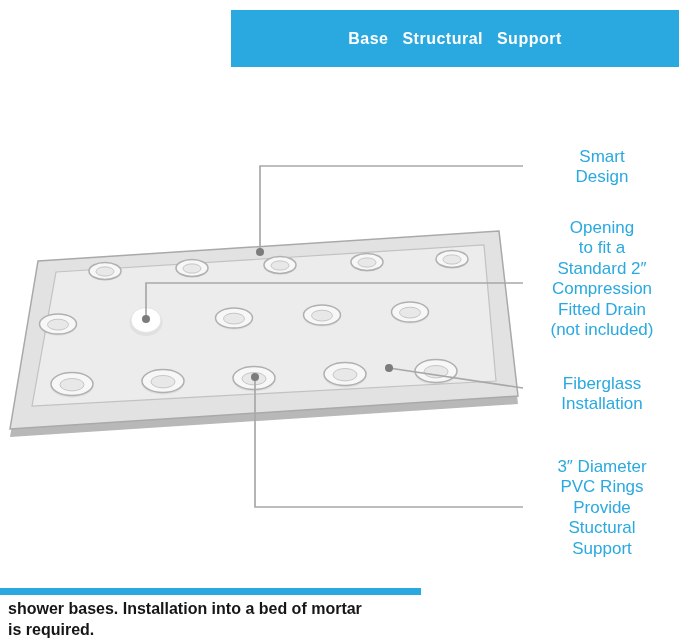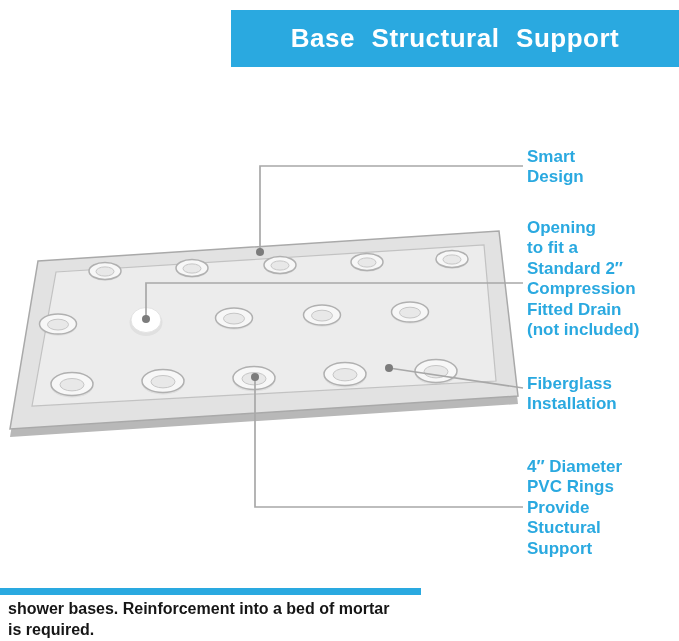--- a/index.html
+++ b/index.html
@@ -7,28 +7,28 @@
   .stage {
     position:relative; width:679px; height:641px; background:#ffffff;
     overflow:hidden; font-family:"Liberation Sans", sans-serif;
   }
   .banner {
     position:absolute; left:231px; top:10px; width:448px; height:57px;
     background:var(--accent,#2aa9e0);
     display:flex; align-items:center; justify-content:center;
   }
   .banner-title {
-    color:#ffffff; font-size:26px; font-weight:bold;
+    color:#ffffff; font-size:16px; font-weight:bold;
     word-spacing:9px; letter-spacing:0.5px; white-space:nowrap;
   }
   svg.diagram { position:absolute; left:0; top:0; }
   .callout {
     position:absolute; left:527px; width:150px;
-    color:var(--accent,#2aa9e0); font-weight:bold; font-size:17px;
-    line-height:1.2; white-space:pre-line;
+    color:var(--accent,#2aa9e0); font-weight:normal; font-size:17px;
+    line-height:1.2; white-space:pre-line;text-align:center;
   }
   .co-smart { top:147px; }
   .co-drain { top:218px; }
   .co-fiber { top:374px; }
   .co-pvc   { top:457px; }
   .footer-bar {
     position:absolute; left:0; top:588px; width:421px; height:7px;
     background:var(--accent,#2aa9e0);
   }
   .footer {
@@ -110,25 +110,25 @@
   <div class="callout co-smart">Smart
 Design</div>
   <div class="callout co-drain">Opening
 to fit a
 Standard 2″
 Compression
 Fitted Drain
 (not included)</div>
   <div class="callout co-fiber">Fiberglass
 Installation</div>
-  <div class="callout co-pvc">4″ Diameter
+  <div class="callout co-pvc">3″ Diameter
 PVC Rings
 Provide
 Stuctural
 Support</div>
 
   <div class="footer-bar"></div>
   <div class="footer">
-    <div>shower bases. Reinforcement into a bed of mortar</div>
+    <div>shower bases. Installation into a bed of mortar</div>
     <div>is required.</div>
   </div>
 
 </div>
 
 </body></html>

